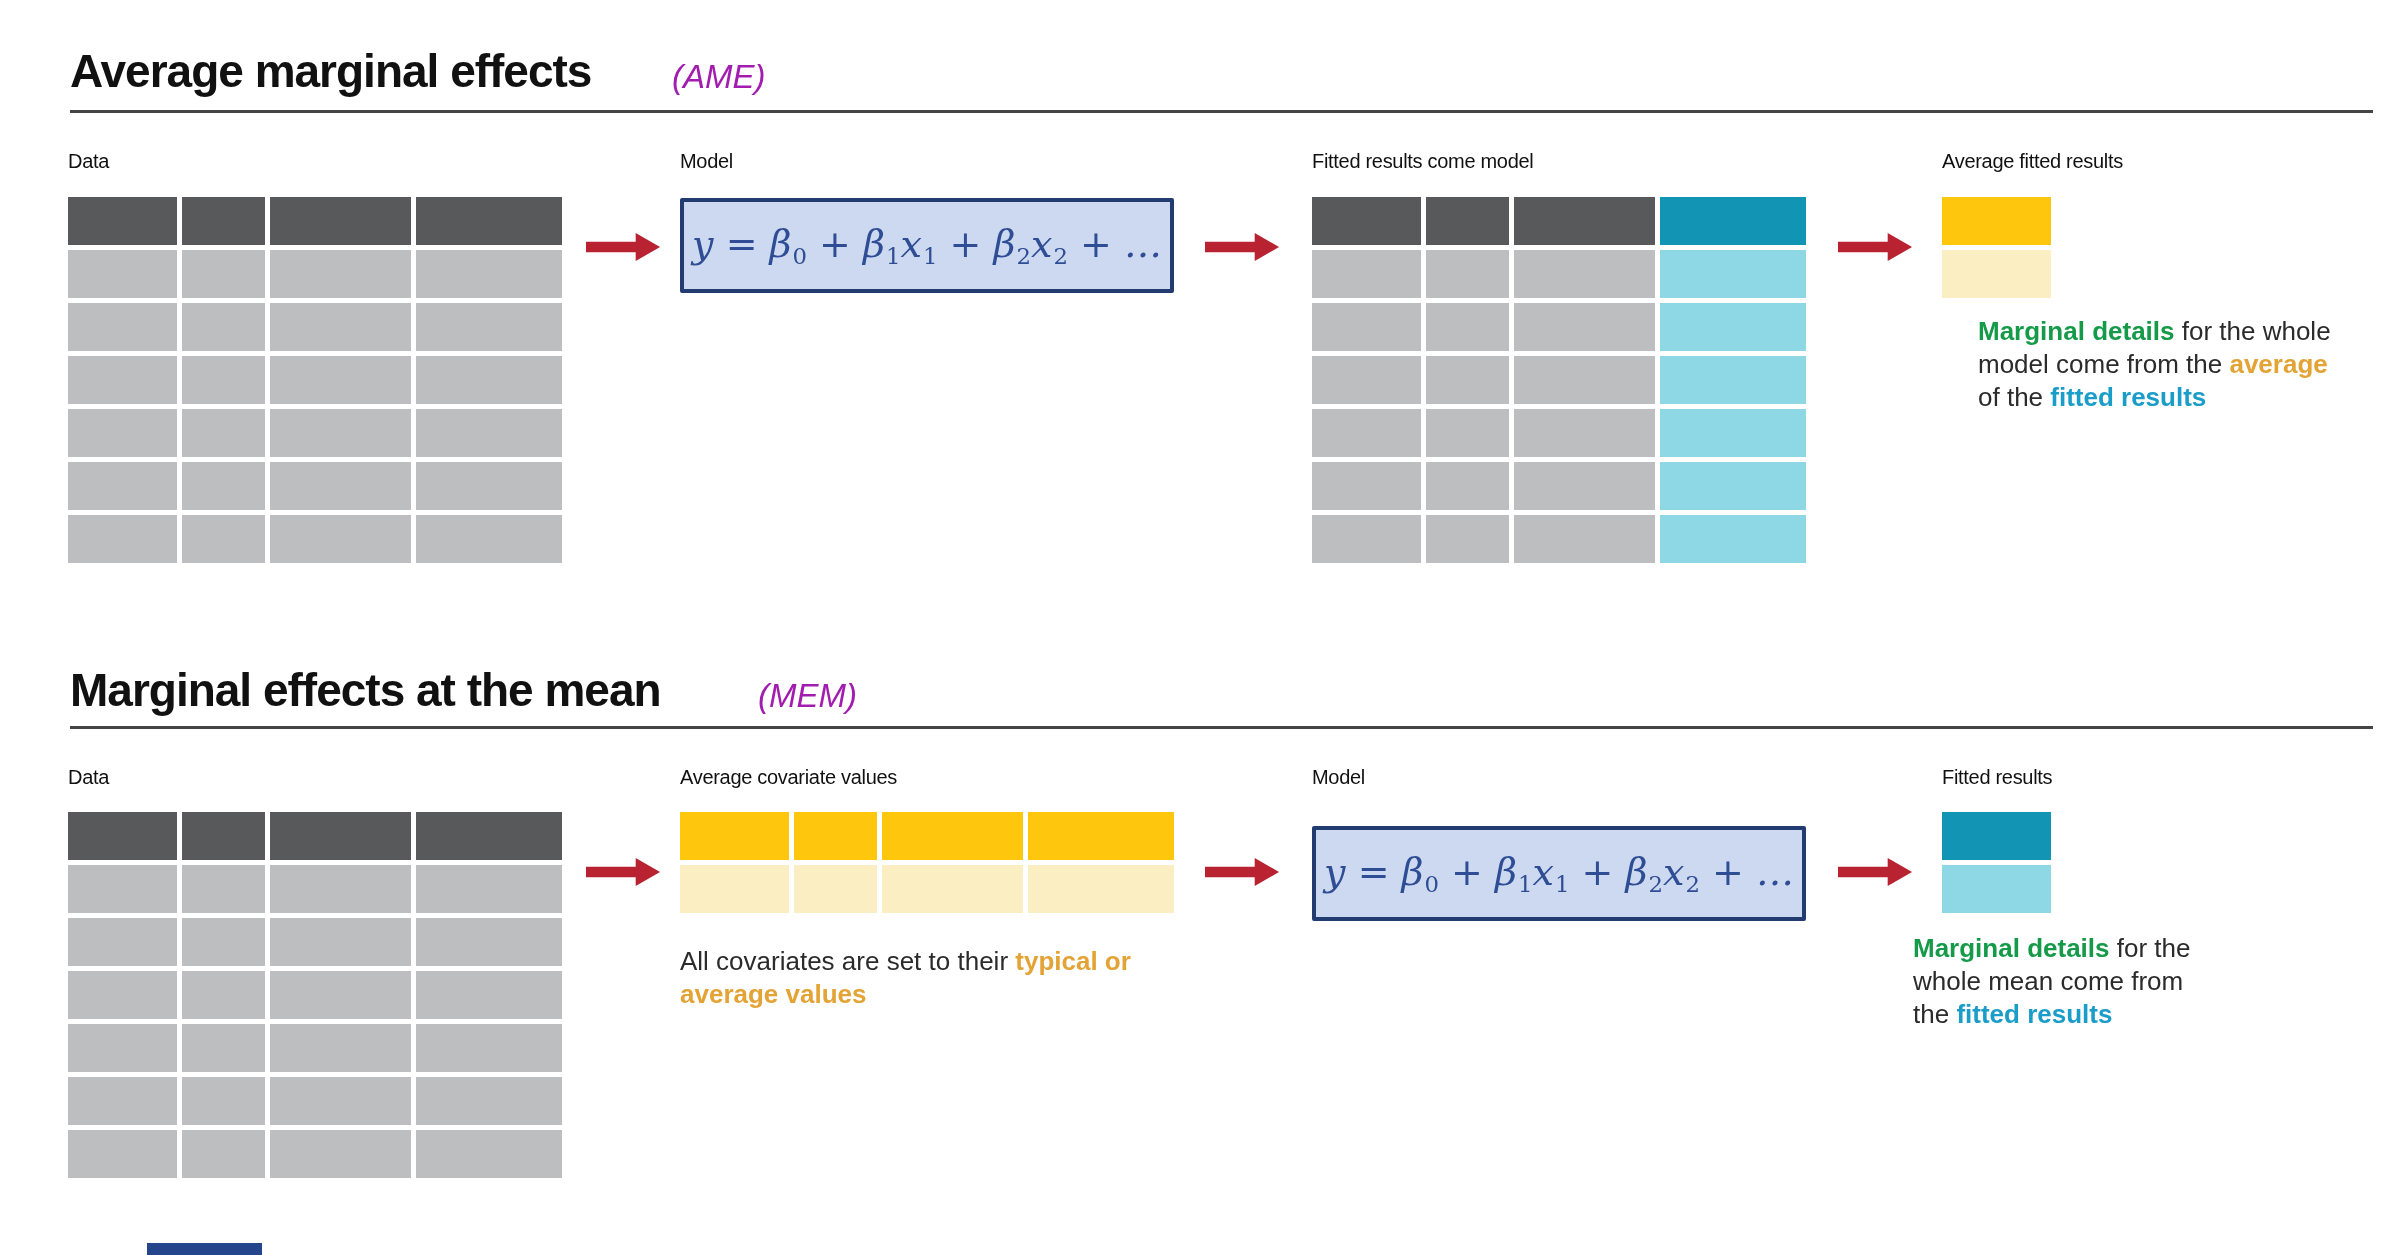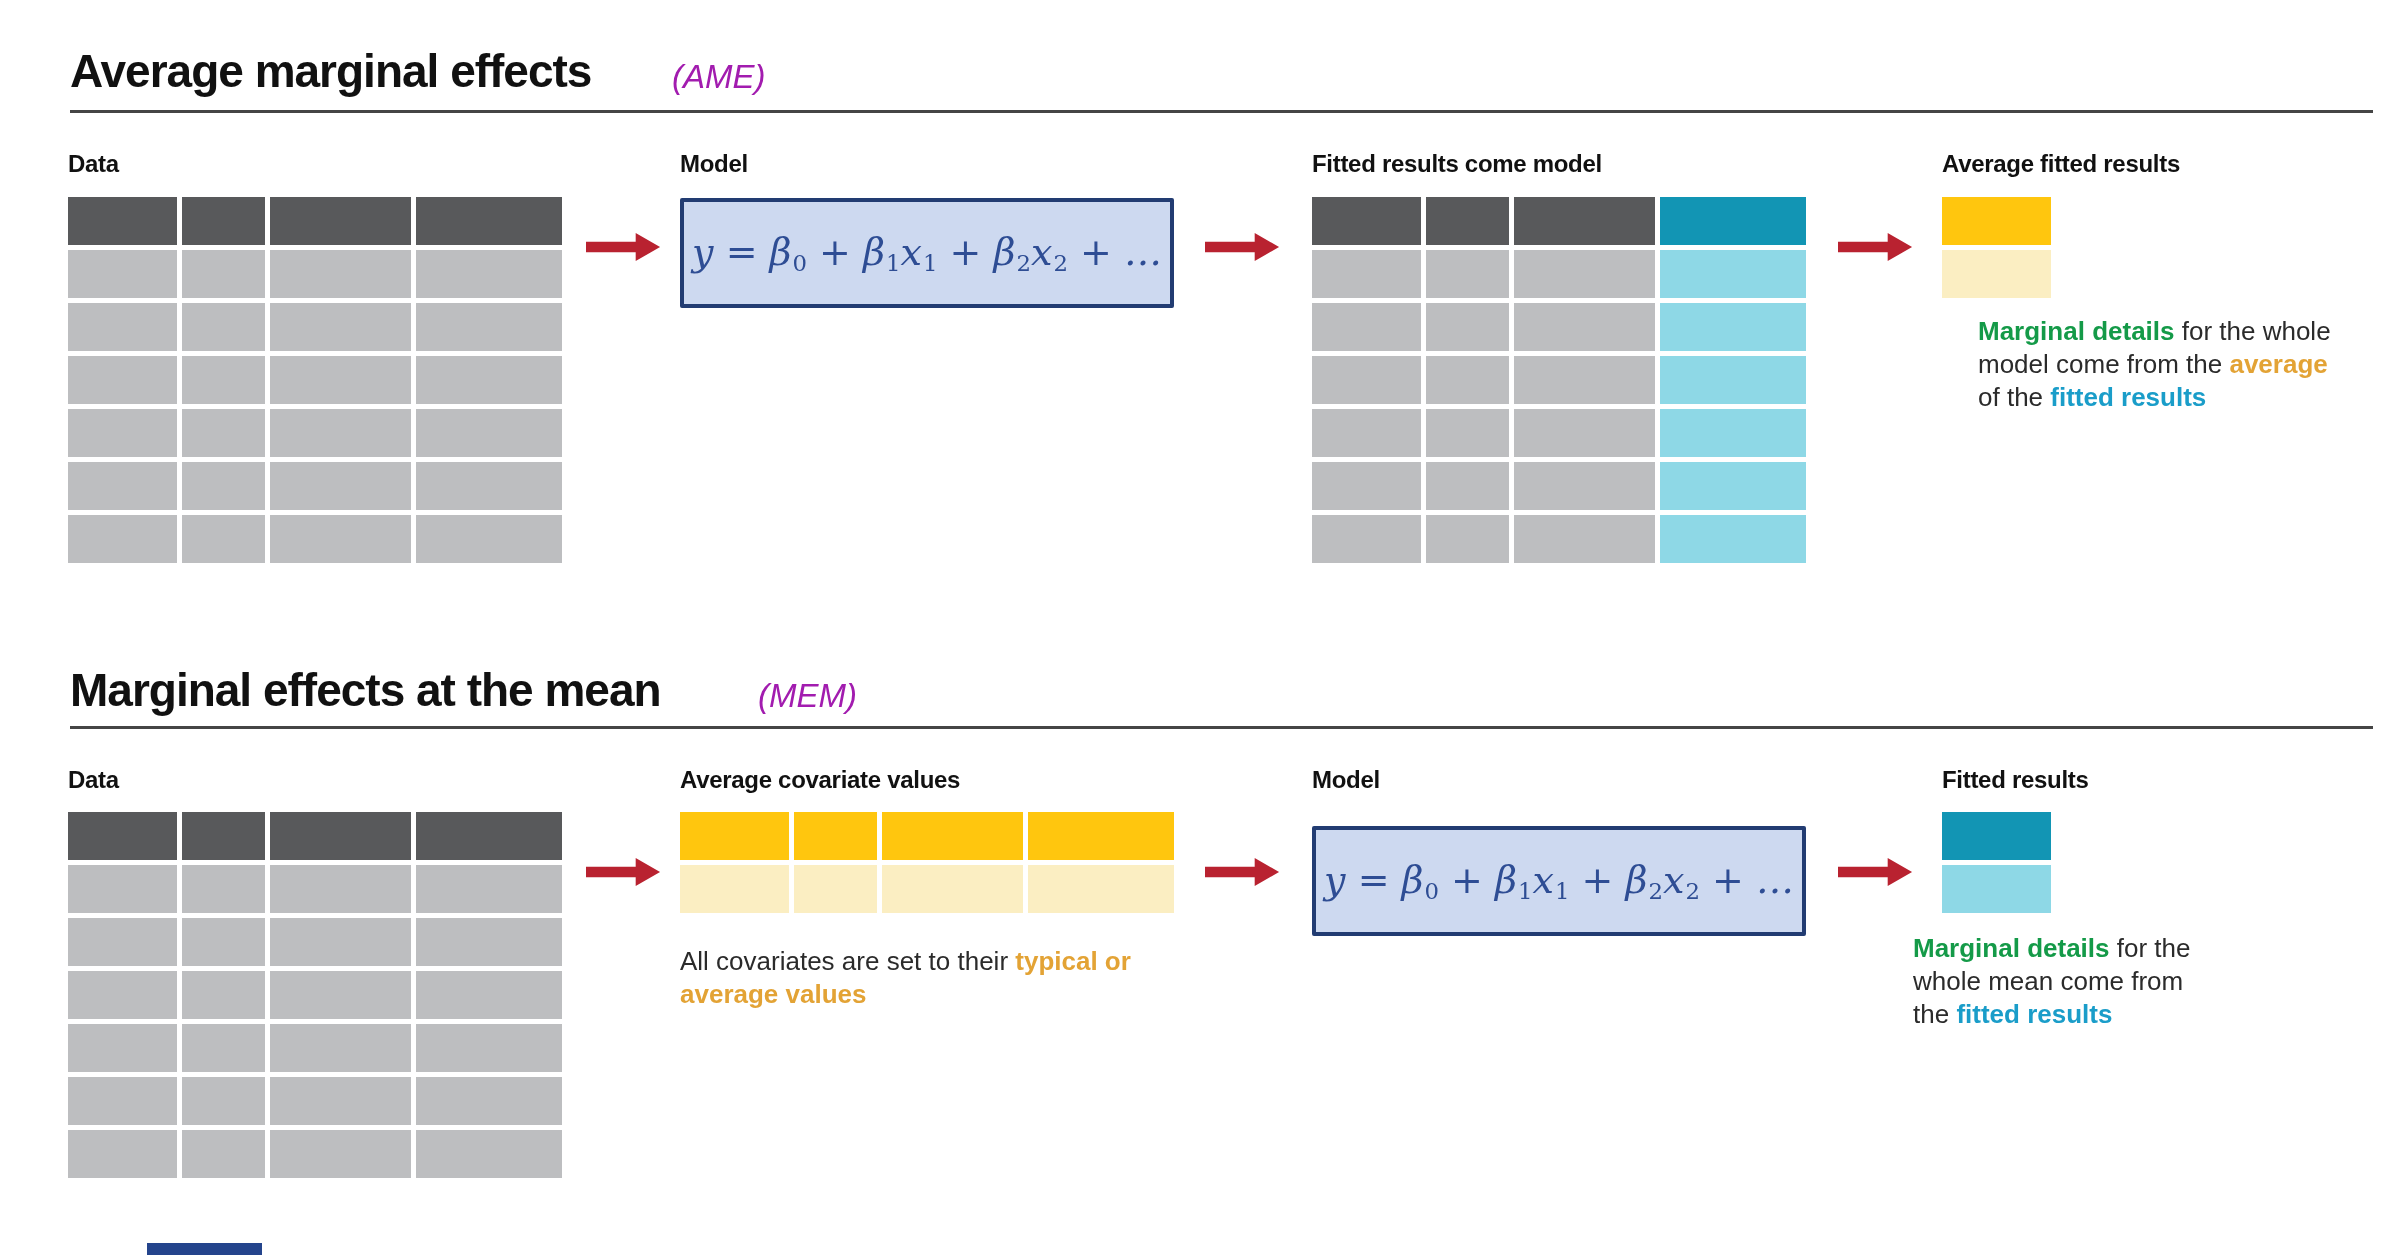--- a/index.html
+++ b/index.html
@@ -12,32 +12,32 @@
   }
   html,body{margin:0;padding:0;background:#ffffff;}
   #canvas{
     position:relative; width:2401px; height:1255px; background:#ffffff; overflow:hidden;
     font-family:"Liberation Sans","DejaVu Sans",sans-serif; color:var(--ink);
   }
   .abs{position:absolute;}
   .sec-title{font-size:46px;font-weight:700;letter-spacing:-1px;color:var(--ink);white-space:nowrap;}
   .sec-tag{font-size:33px;font-style:italic;font-weight:300;color:#a21caf;white-space:nowrap;}
   .rule{height:3px;background:var(--rule);}
-  .col-head{font-size:24px;font-weight:700;letter-spacing:-0.3px;color:var(--ink);white-space:nowrap;}
+  .col-head{font-size:20px;font-weight:400;letter-spacing:-0.3px;color:var(--ink);white-space:nowrap;}
   .table{display:grid;grid-template-columns:109px 83px 141px 146px;grid-auto-rows:48px;gap:5px;}
   .cell{width:100%;height:100%;}
   .c-dark{background:var(--dark-gray);}
   .c-light{background:var(--light-gray);}
   .c-teal{background:var(--teal);}
   .c-teallight{background:var(--teal-light);}
   .c-gold{background:var(--gold);}
   .c-goldlight{background:var(--gold-light);}
   .swatch{width:109px;height:48px;}
   .model-box{
-    width:494px;height:110px;background:var(--navy-fill);border:4px solid var(--navy);
+    width:494px;height:95px;background:var(--navy-fill);border:4px solid var(--navy);
     border-radius:2px;display:flex;align-items:center;justify-content:center;box-sizing:border-box;
   }
   .equation{
     font-family:"DejaVu Serif","Liberation Serif",serif;font-style:italic;
     font-size:38px;color:var(--eq);white-space:nowrap;
   }
   .equation sub{font-size:0.6em;font-style:normal;vertical-align:-0.3em;margin-left:1px;}
   .caption{font-size:26px;line-height:33px;color:var(--body);}
   .seg-green{color:var(--green-text);font-weight:600;}
   .seg-gold{color:var(--amber-text);font-weight:600;}

